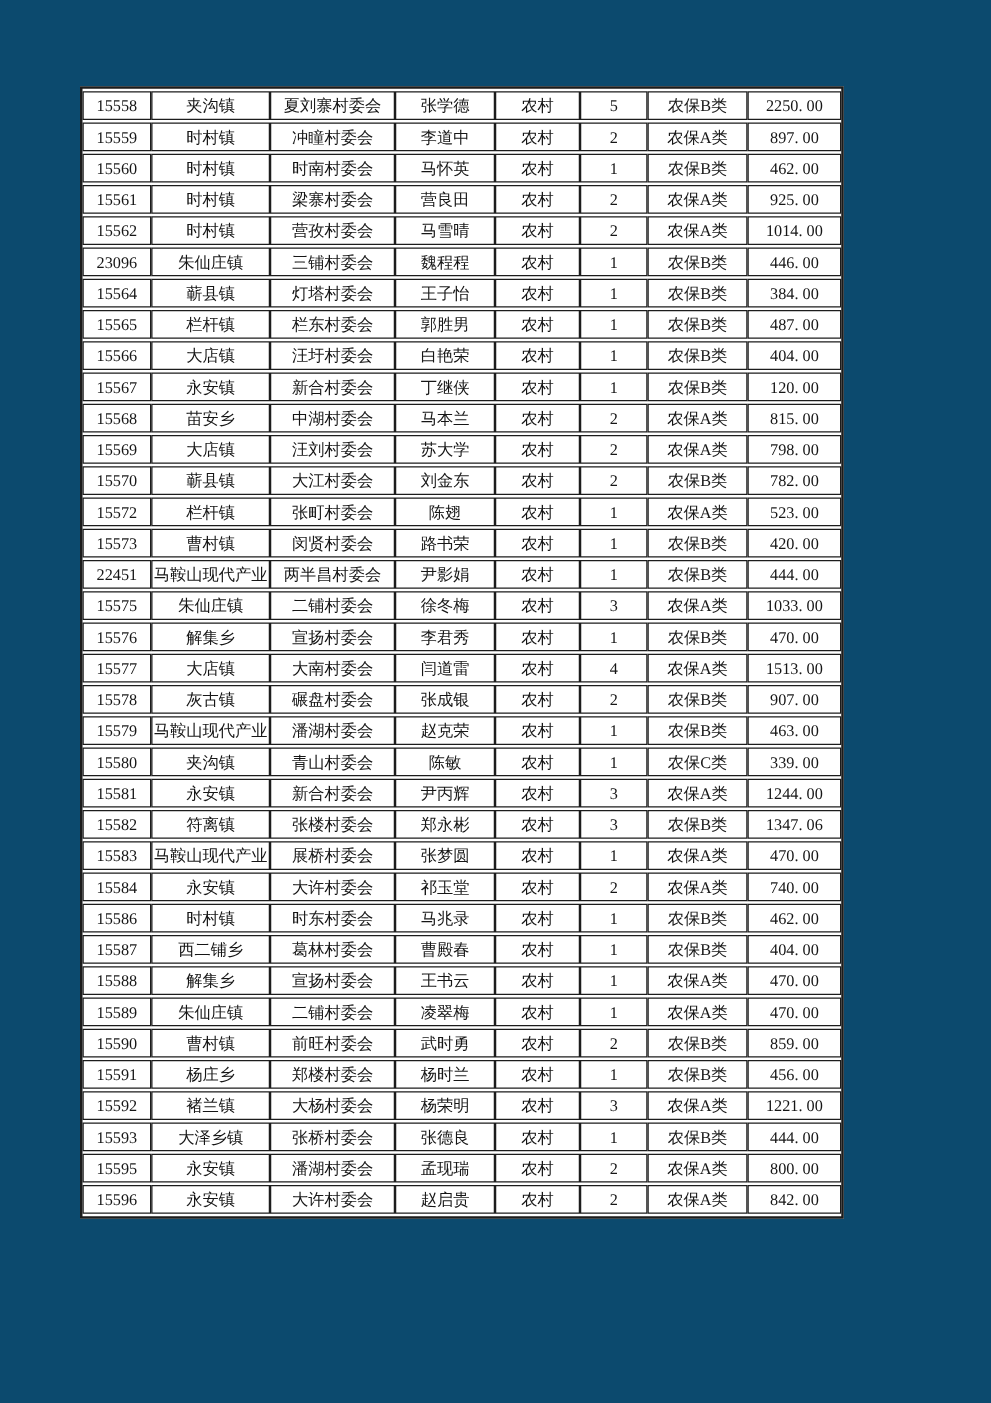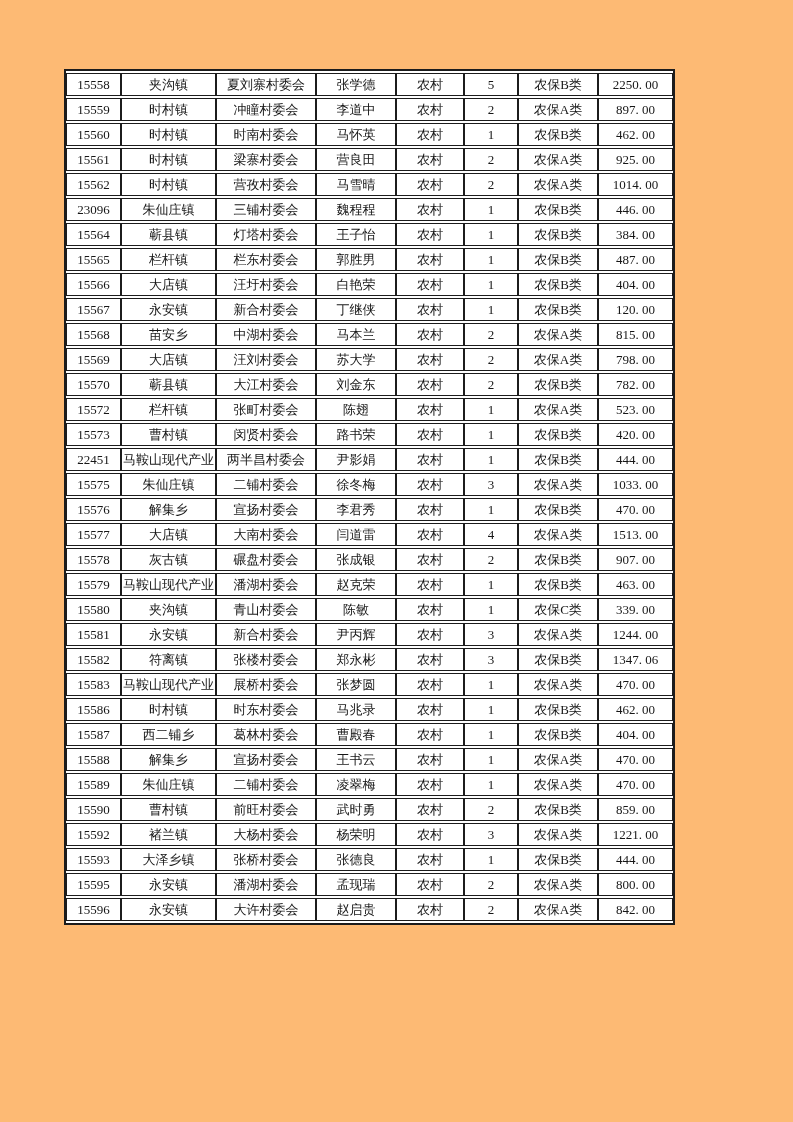--- a/index.html
+++ b/index.html
@@ -7,21 +7,21 @@
     padding: 0;
     background: #ffffff;
     width: 793px;
     height: 1122px;
     font-family: "Liberation Serif", "DejaVu Serif", serif;
   }
   .page {
     position: relative;
     width: 793px;
     height: 1122px;
-    background: #fdba74;
+    background: #0c4a6e;
     overflow: hidden;
   }
   .table-wrap {
     position: absolute;
     left: 64px;
     top: 69px;
   }
   table.roster {
     border-collapse: separate;
     border-spacing: 0 2px;
@@ -313,20 +313,30 @@
     <td>15583</td>
     <td>马鞍山现代产业</td>
     <td>展桥村委会</td>
     <td>张梦圆</td>
     <td>农村</td>
     <td>1</td>
     <td>农保A类</td>
     <td>470. 00</td>
   </tr>
           <tr>
+    <td>15584</td>
+    <td>永安镇</td>
+    <td>大许村委会</td>
+    <td>祁玉堂</td>
+    <td>农村</td>
+    <td>2</td>
+    <td>农保A类</td>
+    <td>740. 00</td>
+  </tr>
+          <tr>
     <td>15586</td>
     <td>时村镇</td>
     <td>时东村委会</td>
     <td>马兆录</td>
     <td>农村</td>
     <td>1</td>
     <td>农保B类</td>
     <td>462. 00</td>
   </tr>
           <tr>
@@ -361,20 +371,30 @@
   </tr>
           <tr>
     <td>15590</td>
     <td>曹村镇</td>
     <td>前旺村委会</td>
     <td>武时勇</td>
     <td>农村</td>
     <td>2</td>
     <td>农保B类</td>
     <td>859. 00</td>
+  </tr>
+          <tr>
+    <td>15591</td>
+    <td>杨庄乡</td>
+    <td>郑楼村委会</td>
+    <td>杨时兰</td>
+    <td>农村</td>
+    <td>1</td>
+    <td>农保B类</td>
+    <td>456. 00</td>
   </tr>
           <tr>
     <td>15592</td>
     <td>褚兰镇</td>
     <td>大杨村委会</td>
     <td>杨荣明</td>
     <td>农村</td>
     <td>3</td>
     <td>农保A类</td>
     <td>1221. 00</td>

